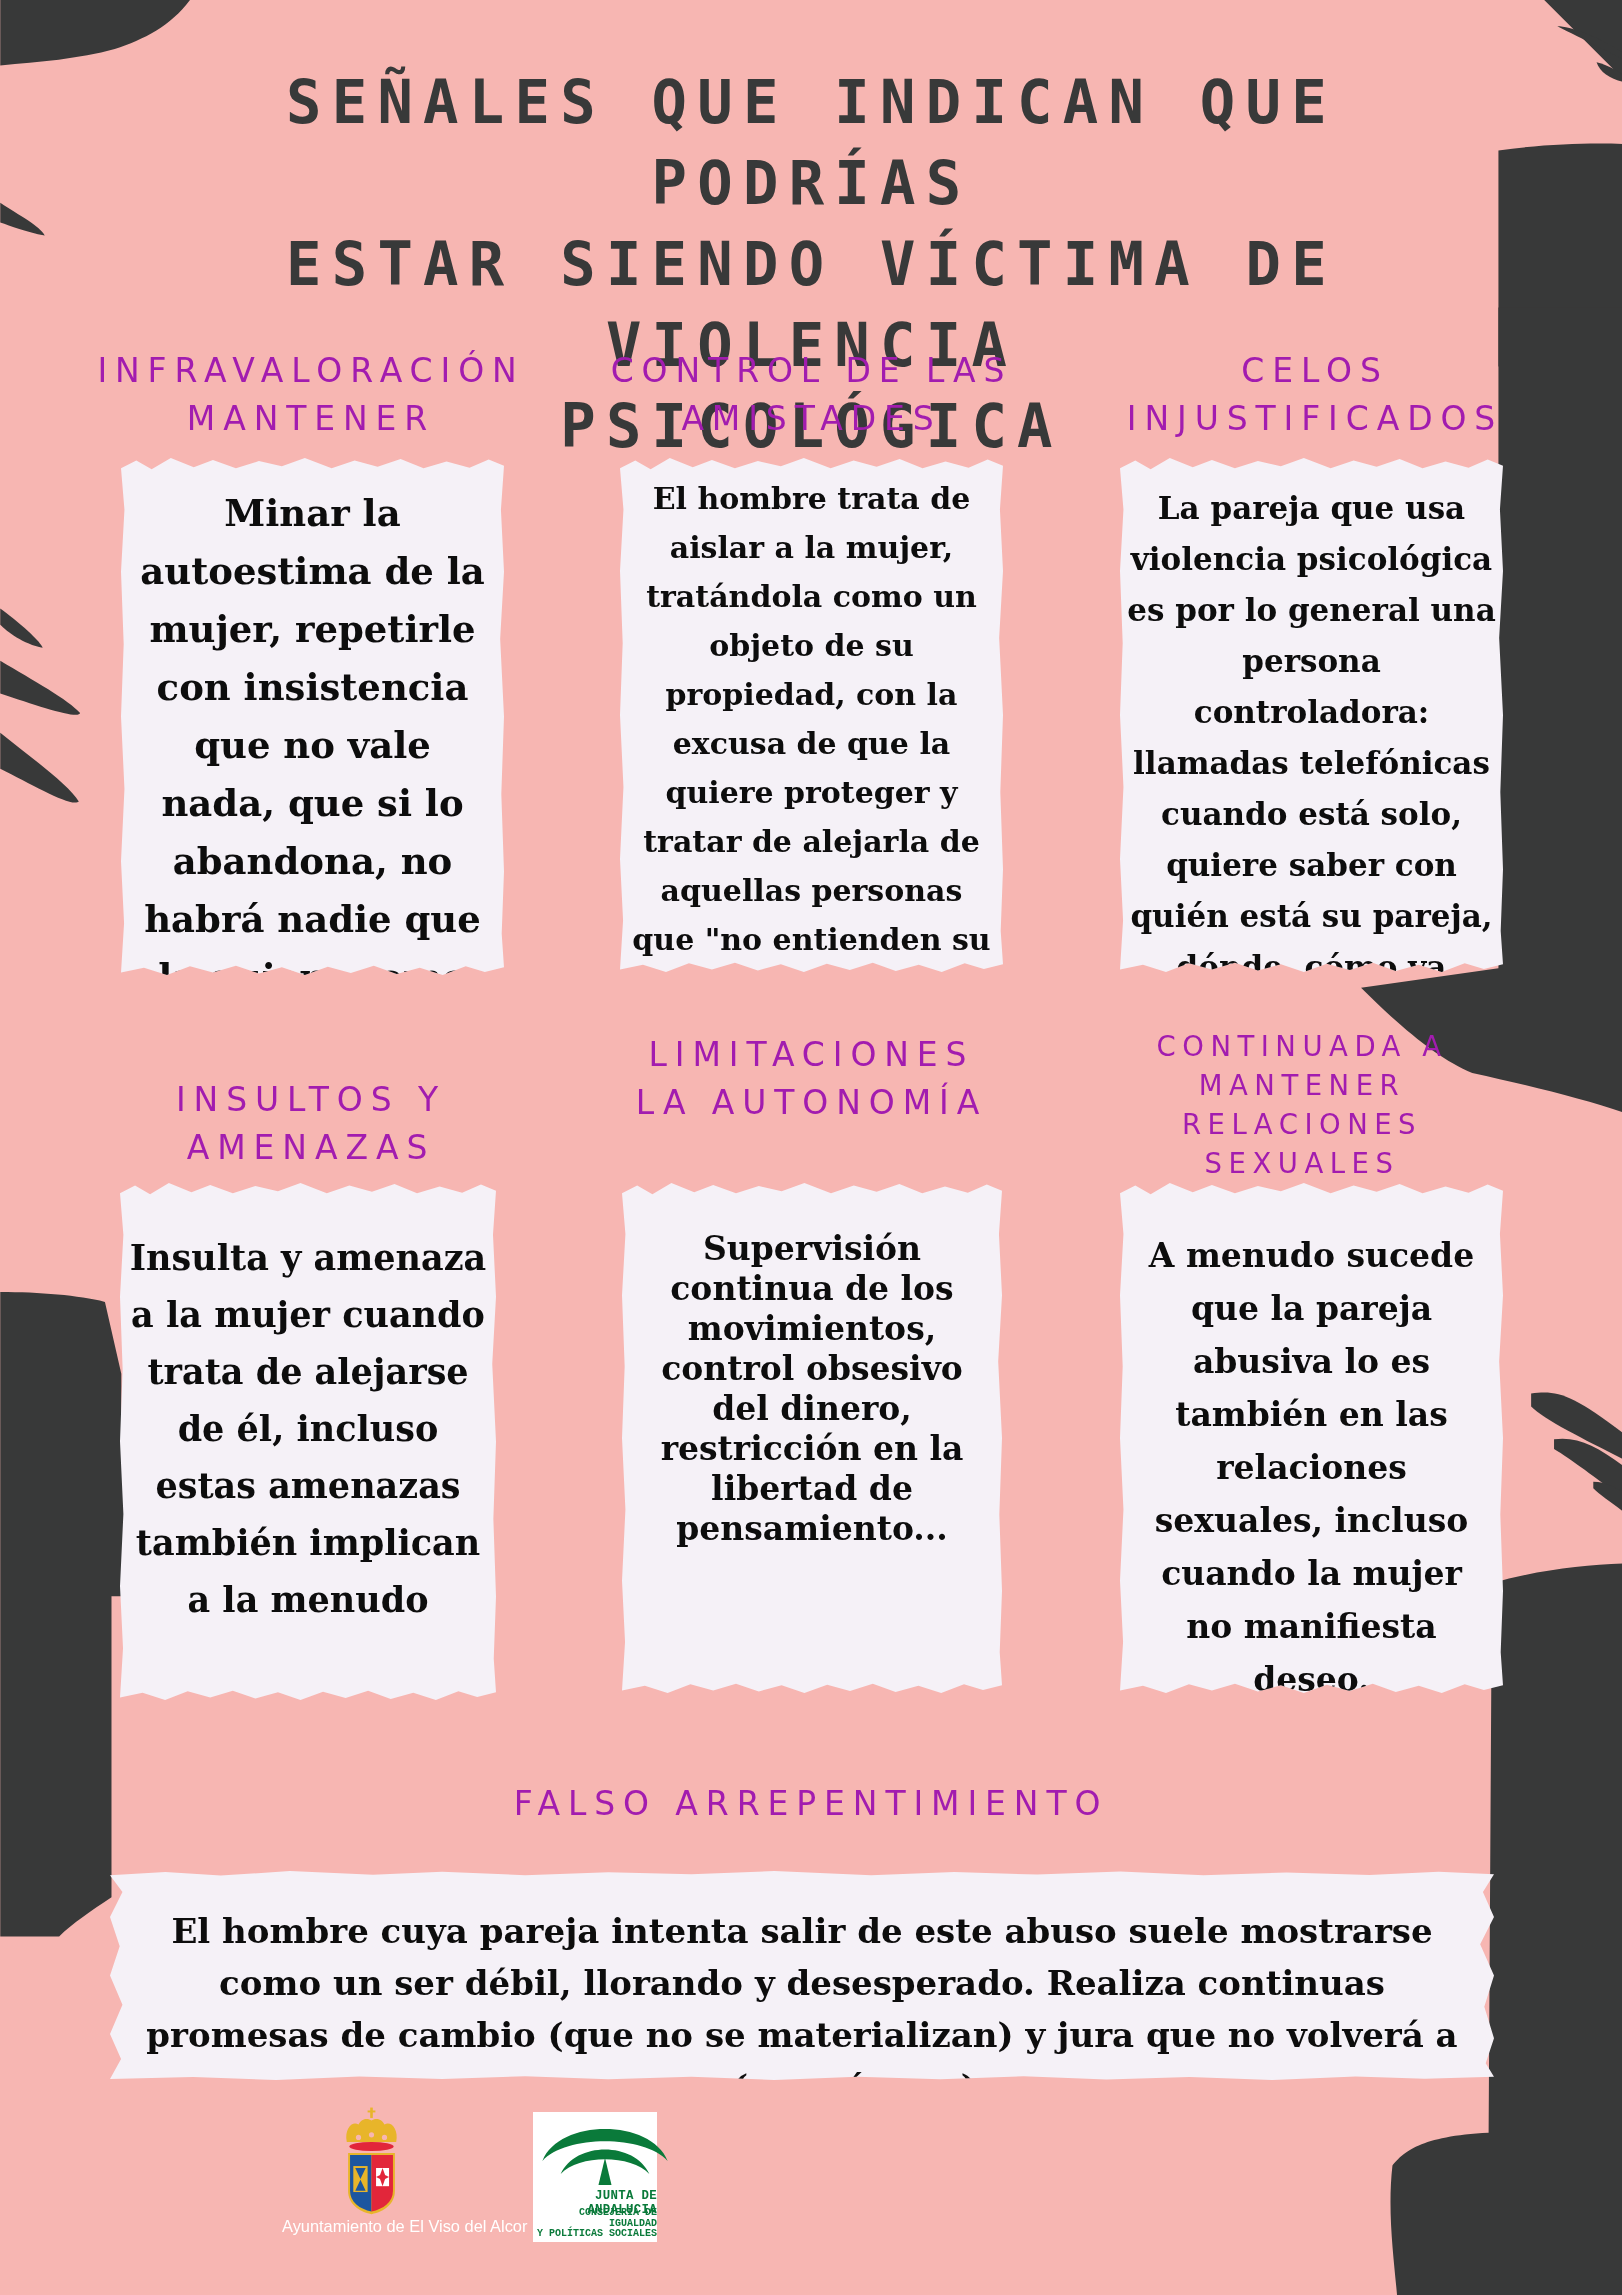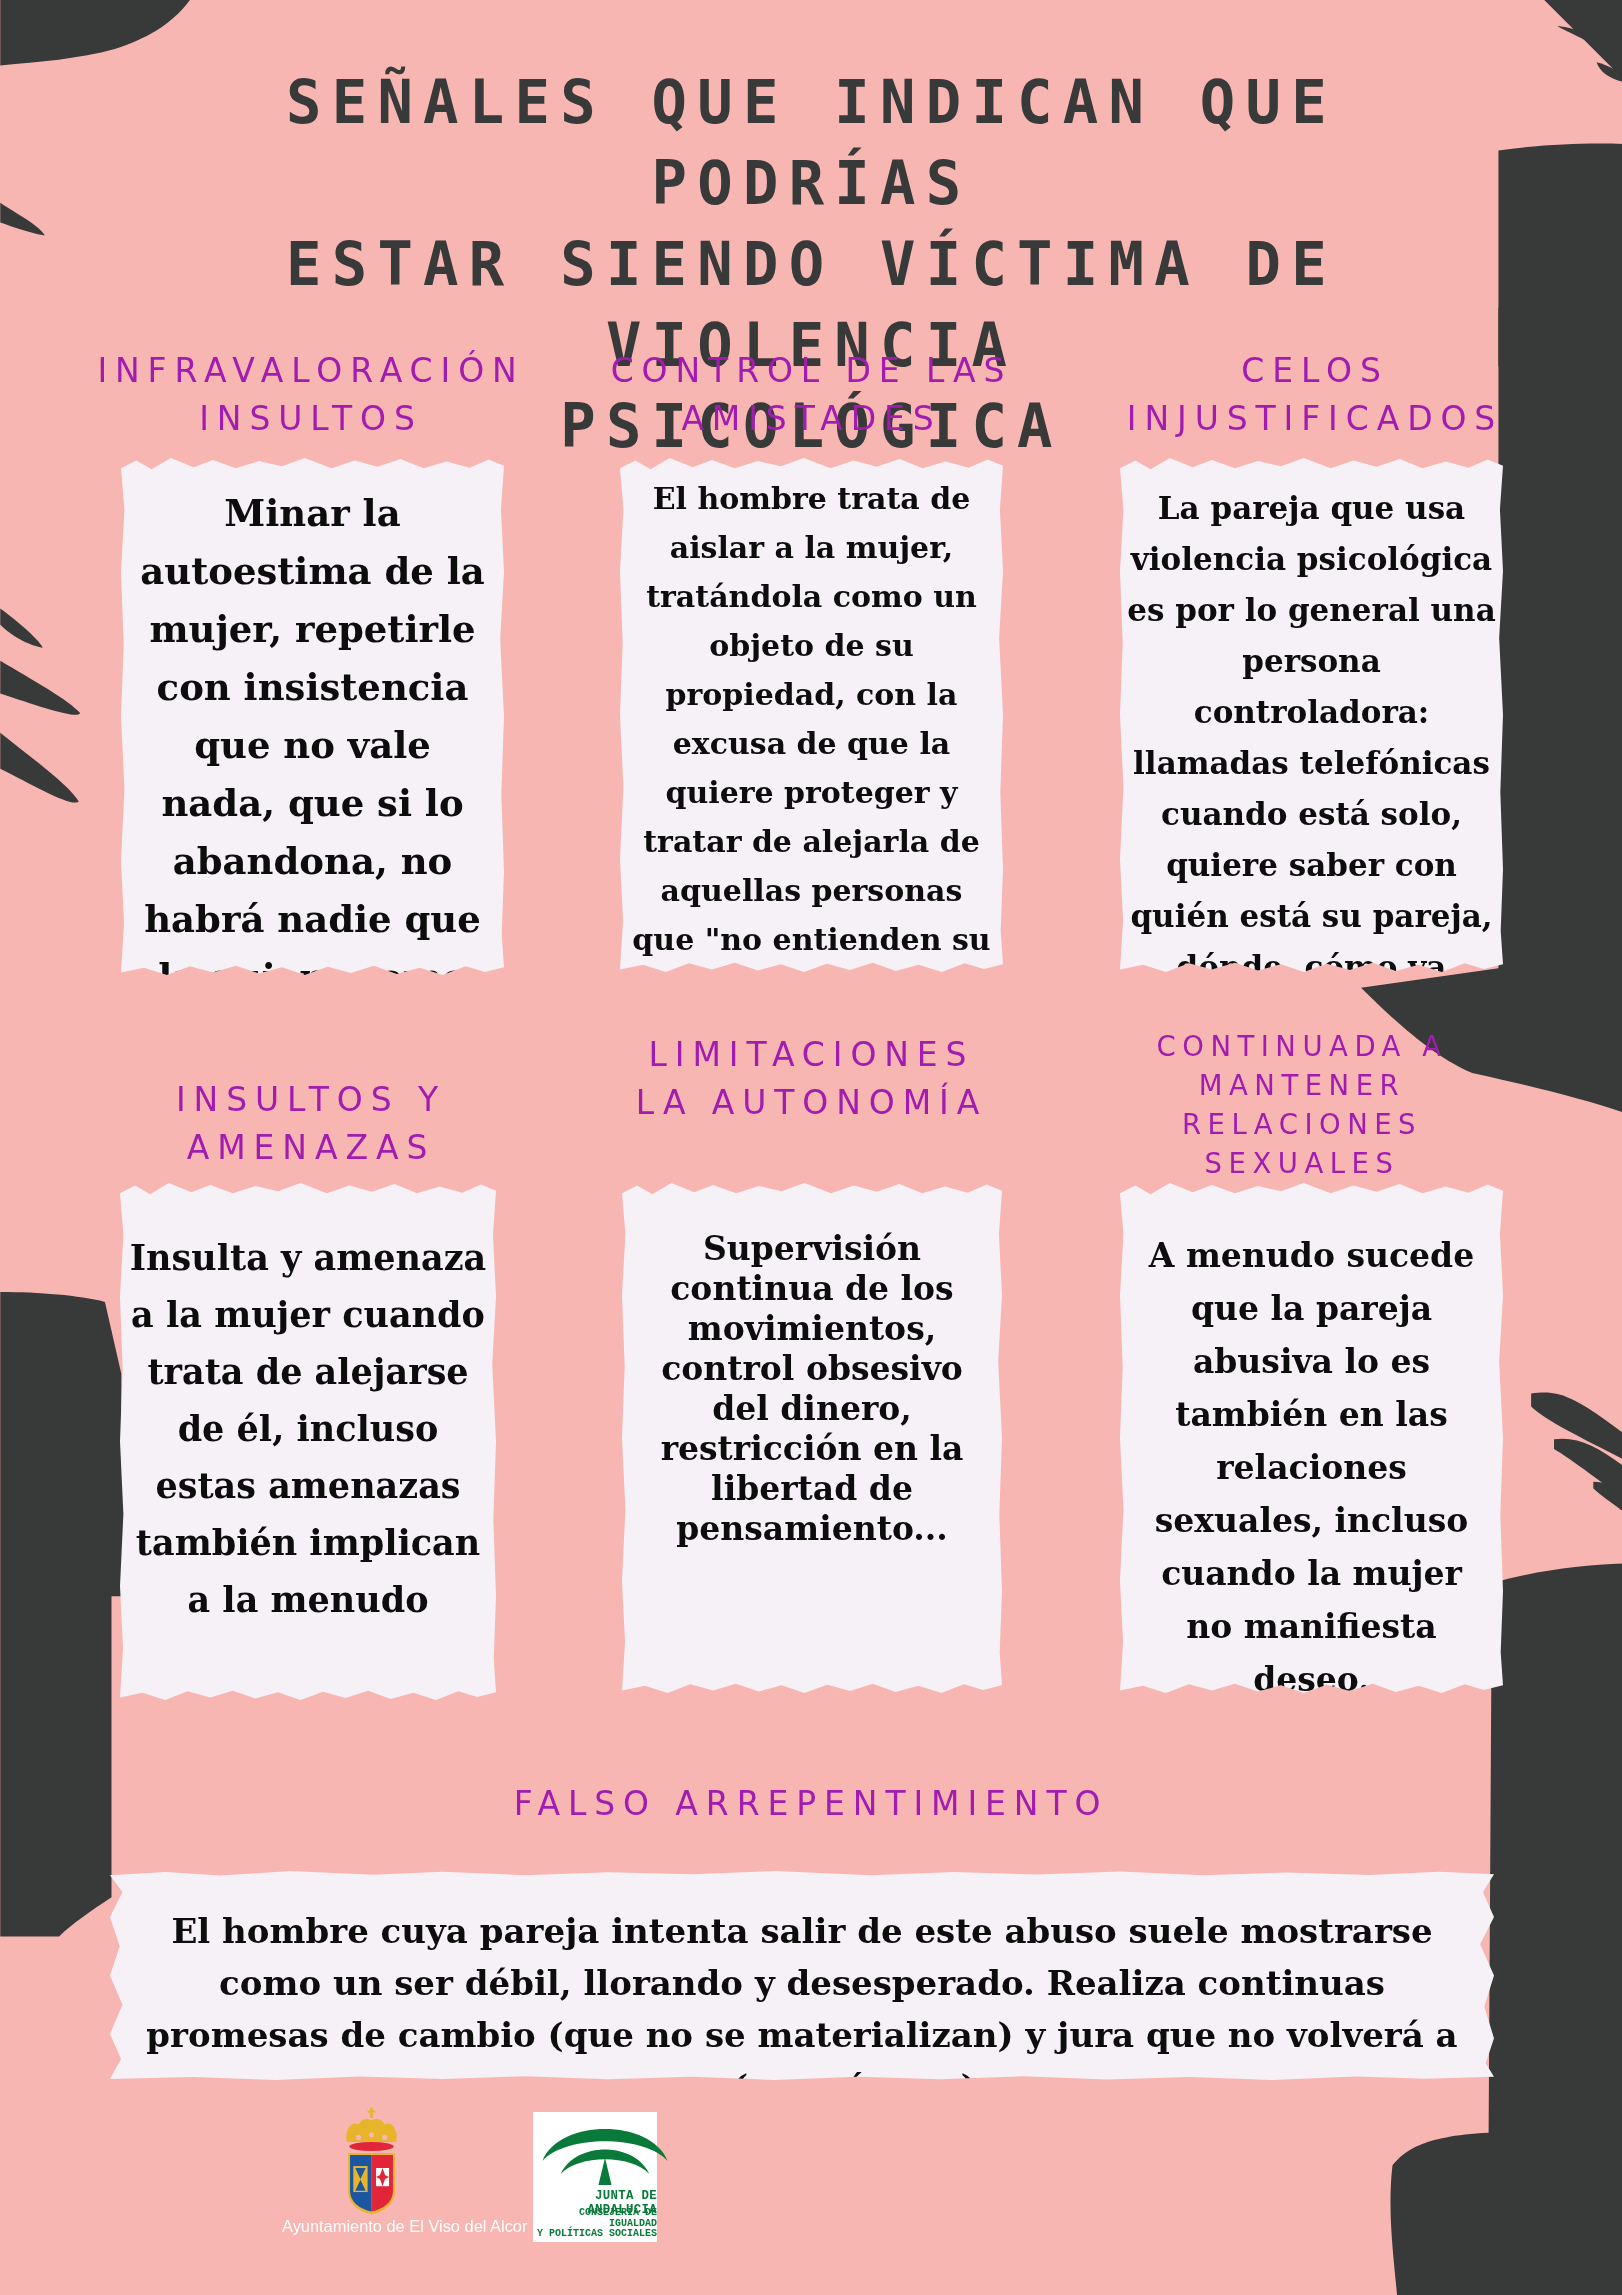--- a/index.html
+++ b/index.html
@@ -77,21 +77,21 @@
 </svg>
 
 <div class="title">
   <div>SEÑALES QUE INDICAN QUE PODRÍAS</div>
   <div>ESTAR SIENDO VÍCTIMA DE VIOLENCIA</div>
   <div>PSICOLÓGICA</div>
 </div>
 
 <div class="head" style="left:85px; top:347px; width:452px;">
   <div>INFRAVALORACIÓN</div>
-  <div>INSULTOS</div>
+  <div>MANTENER</div>
 </div>
 <div class="card" style="left:121px; top:458px; width:383px; height:517px; padding:26px 13px 0;">
   <p style="font-size:37px; line-height:58px;">Minar la autoestima de la mujer, repetirle con insistencia que no vale nada, que si lo abandona, no habrá nadie que la quiera como él...</p>
 </div>
 
 <div class="head" style="left:589px; top:347px; width:445px;">
   <div>CONTROL DE LAS</div>
   <div>AMISTADES</div>
 </div>
 <div class="card" style="left:620px; top:458px; width:383px; height:514px; padding:16.4px 5.2px 0;">

